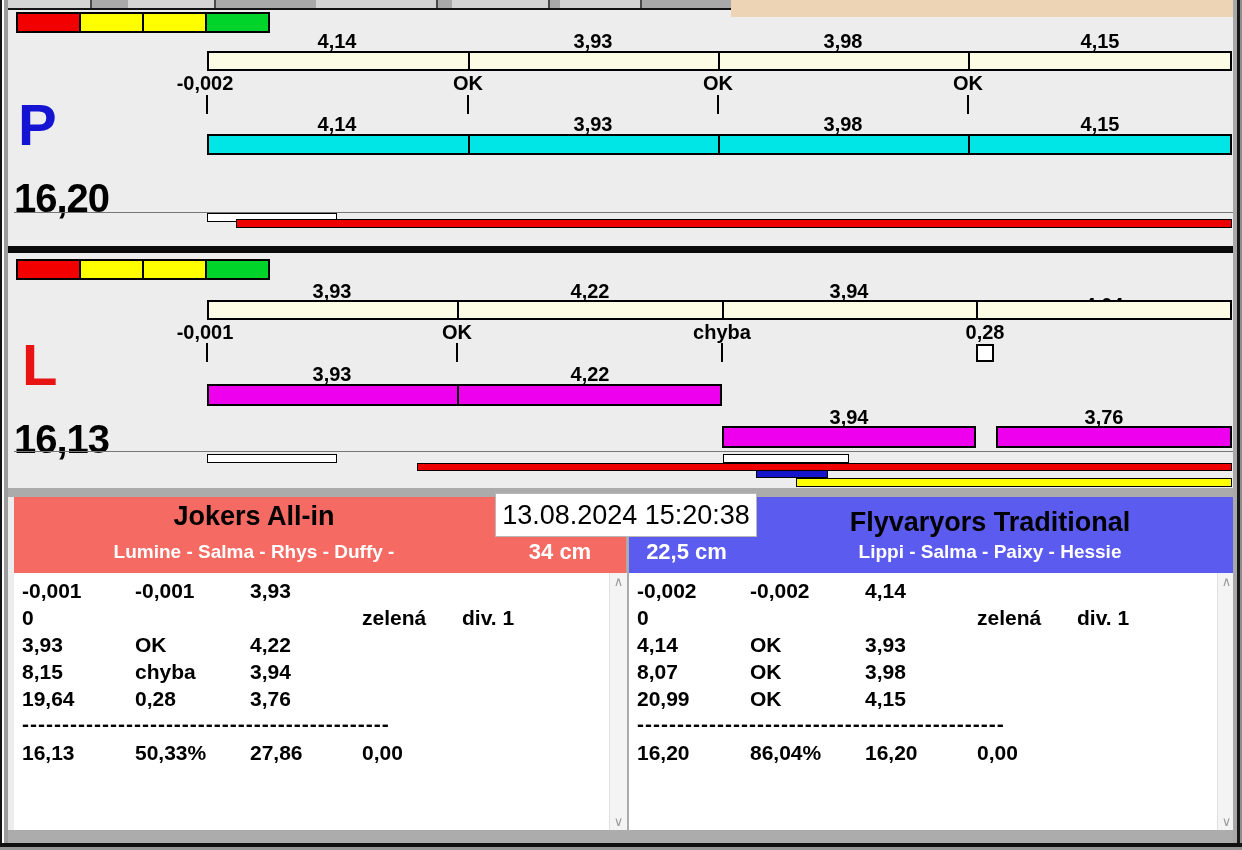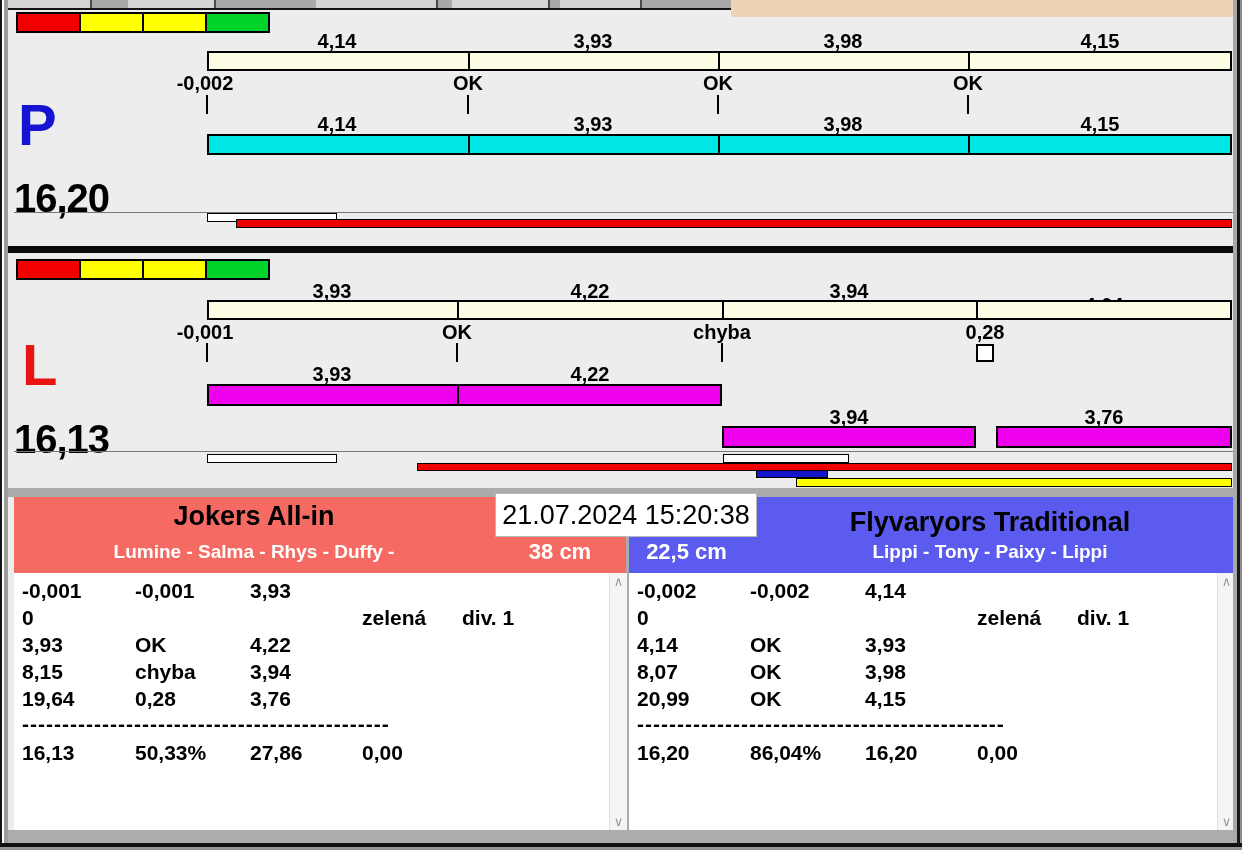--- a/index.html
+++ b/index.html
@@ -151,27 +151,27 @@
 </div>
 
 <div class="abs" style="left:8px;top:488px;width:1226px;height:9px;background:#ababab;"></div>
 <div class="abs" style="left:626px;top:497px;width:3px;height:333px;background:#ababab;"></div>
 
 <div class="abs" style="left:14px;top:497px;width:612px;height:76px;background:#f56a62;"></div>
 <div class="abs" style="left:629px;top:497px;width:605px;height:76px;background:#5b5bf0;"></div>
 
 <div class="hdr-title" style="left:14px;top:503px;width:480px;">Jokers All-in</div>
 <div class="hdr-sub" style="left:14px;top:542px;width:480px;">Lumine - Salma - Rhys - Duffy -</div>
-<div class="cm" style="left:505px;top:541px;width:110px;">38 cm</div>
+<div class="cm" style="left:505px;top:541px;width:110px;">34 cm</div>
 
 <div class="hdr-title" style="left:755px;top:503px;width:470px;margin-top:6px;">Flyvaryors Traditional</div>
-<div class="hdr-sub" style="left:755px;top:542px;width:470px;">Lippi - Tony - Paixy - Lippi</div>
+<div class="hdr-sub" style="left:755px;top:542px;width:470px;">Lippi - Salma - Paixy - Hessie</div>
 <div class="cm" style="left:629px;top:541px;width:115px;">22,5 cm</div>
 
-<div class="tsbox">21.07.2024 15:20:38</div>
+<div class="tsbox">13.08.2024 15:20:38</div>
 
 <div class="abs" style="left:14px;top:573px;width:612px;height:257px;background:#ffffff;"></div>
 <div>
   <span class="cell" style="left:22px;top:580px;">-0,001</span>
   <span class="cell" style="left:135px;top:580px;">-0,001</span>
   <span class="cell" style="left:250px;top:580px;">3,93</span>
 
   <span class="cell" style="left:22px;top:607px;">0</span>
   <span class="cell" style="left:362px;top:607px;">zelená</span>
   <span class="cell" style="left:462px;top:607px;">div. 1</span>

